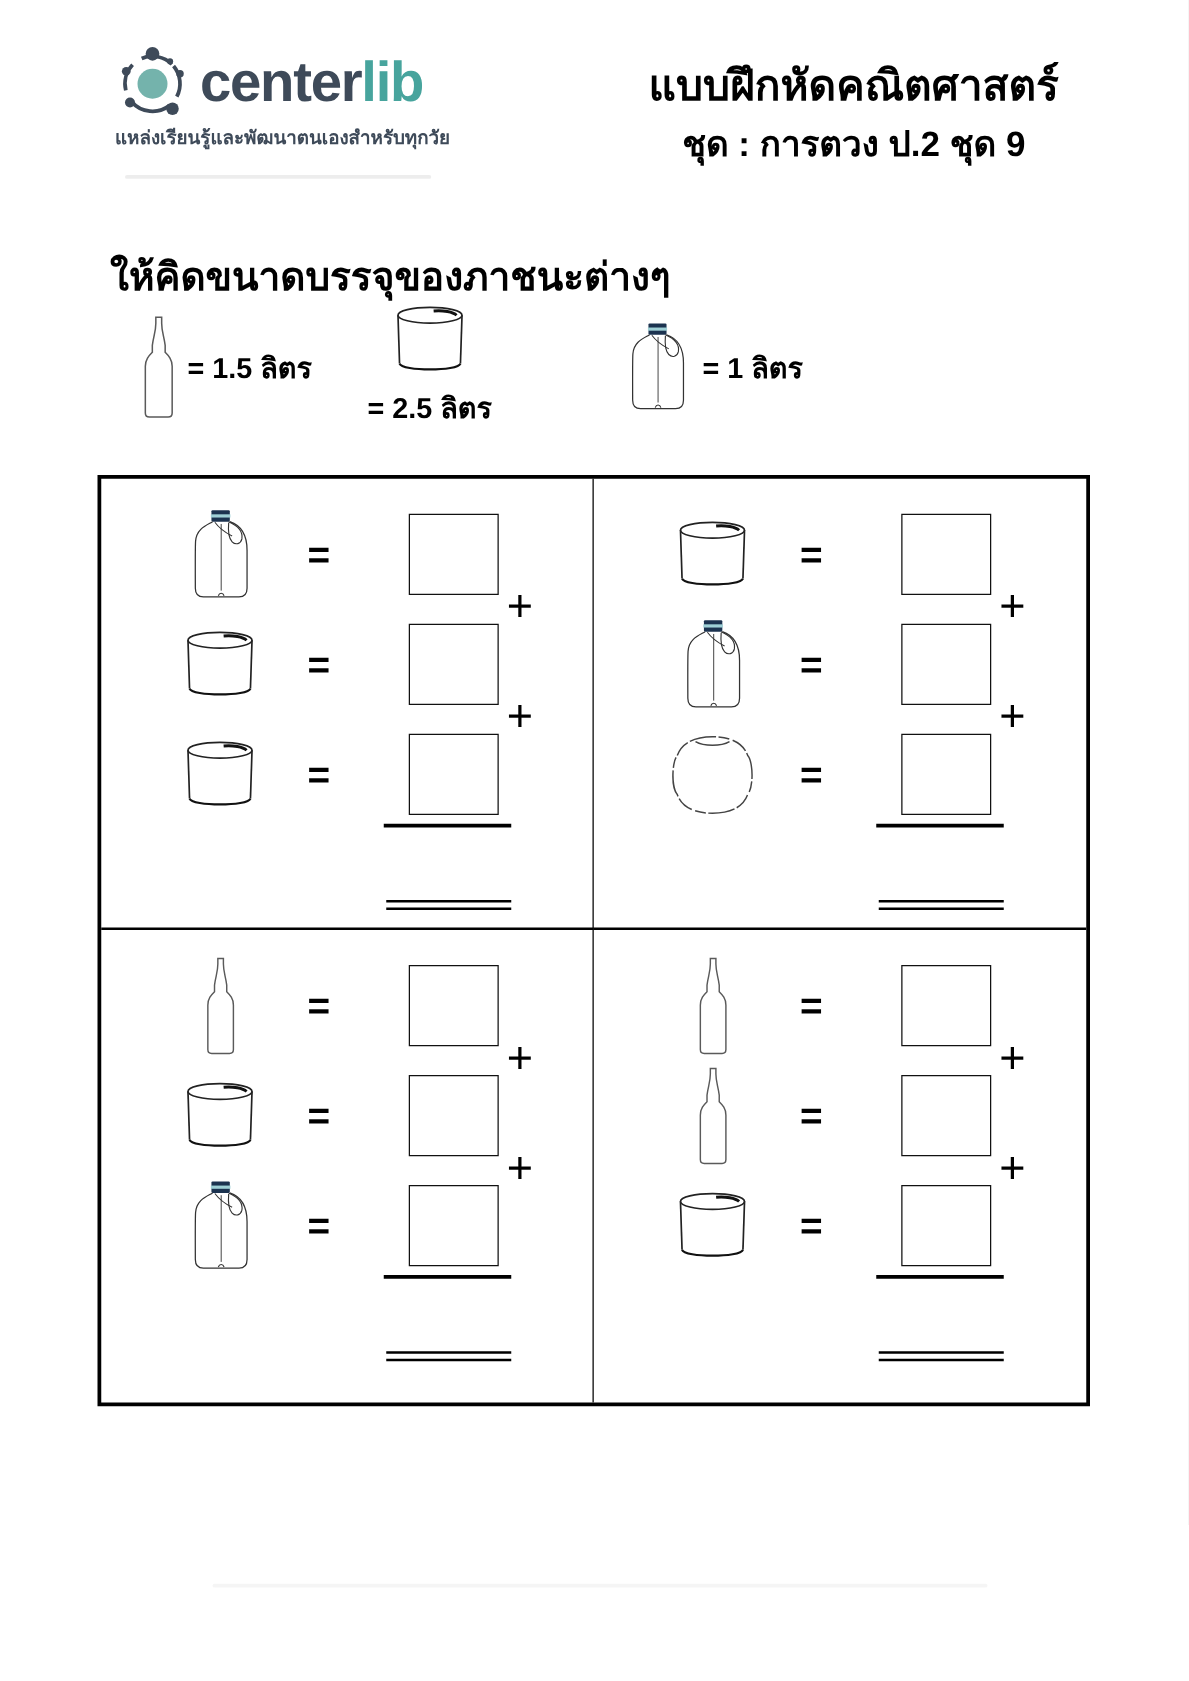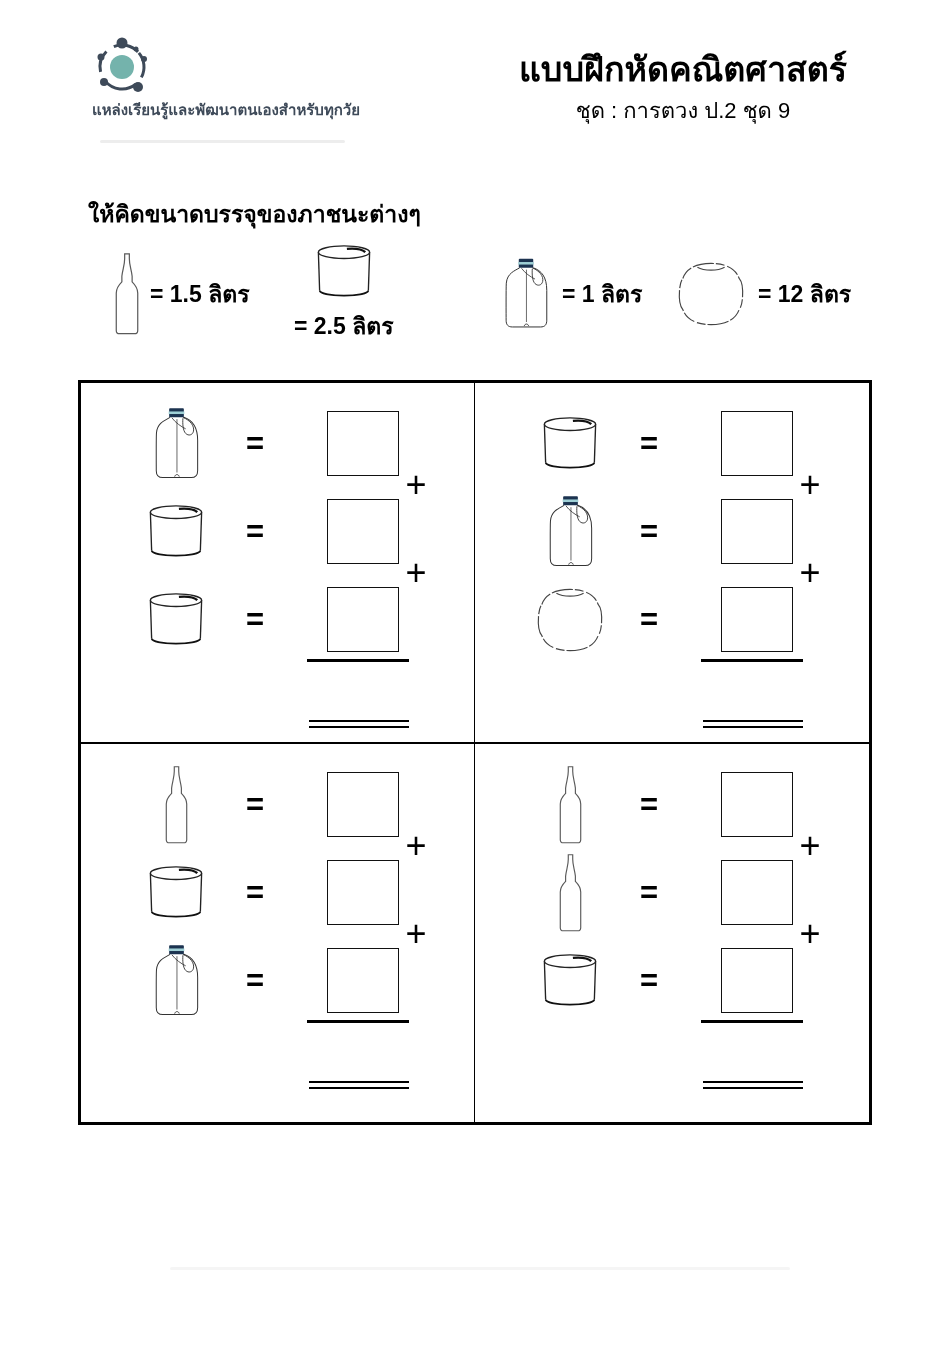--- a/index.html
+++ b/index.html
@@ -11,26 +11,26 @@
   
   .logo-block{position:absolute;left:92px;top:34px;}
   .logo-row{display:flex;align-items:center;gap:8px;}
   .logo-mark{width:60px;height:62px;}
   .wordmark{font-size:45px;font-weight:700;letter-spacing:-1px;line-height:1;}
   .brand-center{color:#3e4a59;}
   .brand-lib{color:#47a49d;}
   .tagline{margin-top:2px;font-size:15px;font-weight:600;color:#3e4a59;}
   .title-block{position:absolute;left:453px;top:50px;width:460px;text-align:center;}
   .doc-title{font-size:34px;font-weight:700;line-height:1.15;}
-  .doc-subtitle{font-size:22px;font-weight:400;margin-top:4px;}
+  .doc-subtitle{font-size:28px;font-weight:700;margin-top:4px;}
   .faded-remnant{position:absolute;height:3px;background:#000;opacity:0.07;border-radius:2px;}
   .remnant-top{left:100px;top:140px;width:245px;}
   .remnant-footer{left:170px;top:1267px;width:620px;opacity:0.04;}
   
-  .instruction{position:absolute;left:88px;top:196px;font-size:23px;font-weight:700;}
+  .instruction{position:absolute;left:88px;top:196px;font-size:31px;font-weight:700;}
   
   .legend{position:absolute;left:0;top:243px;width:951px;height:102px;}
   .legend-item{position:absolute;display:flex;align-items:center;gap:8px;height:102px;}
   .legend-item-0{left:112px;}
   .legend-item-1{left:294px;flex-direction:column;}
   .legend-item-2{left:498px;}
   .legend-item-3{left:672px;}
   .legend-label{font-size:23px;font-weight:700;white-space:nowrap;text-align:right;}
   
   .icon{display:block;}
@@ -110,20 +110,21 @@
       <svg class="logo-mark" viewBox="0 0 60 62">
         <circle cx="30" cy="33" r="22" fill="none" stroke="#3e4a59" stroke-width="3" stroke-dasharray="26 9 34 10 22 9" transform="rotate(-40 30 33)"></circle>
         <circle cx="30" cy="9" r="5.5" fill="#3e4a59"></circle>
         <circle cx="9" cy="23" r="3.5" fill="#3e4a59"></circle>
         <circle cx="52" cy="25" r="3" fill="#3e4a59"></circle>
         <circle cx="46" cy="53" r="5" fill="#3e4a59"></circle>
         <circle cx="12" cy="48" r="4" fill="#3e4a59"></circle>
         <circle cx="44" cy="15" r="2.5" fill="#3e4a59"></circle>
         <circle cx="30" cy="33" r="12" fill="#74b3ac"></circle>
       </svg>
+      <div class="wordmark"><span class="brand-center">center</span><span class="brand-lib">lib</span></div>
     </div>
     <div class="tagline">แหล่งเรียนรู้และพัฒนาตนเองสำหรับทุกวัย</div>
   </div>
 
   <div class="title-block">
     <div class="doc-title">แบบฝึกหัดคณิตศาสตร์</div>
     <div class="doc-subtitle">ชุด : การตวง ป.2 ชุด 9</div>
   </div>
 
   <div class="faded-remnant remnant-top"></div>
@@ -142,26 +143,20 @@
           <use href="#sym-cylinder"></use>
         </svg>
         <span class="legend-label">= 2.5 ลิตร</span>
       </div>
       <div class="legend-item legend-item-2">
         <svg class="icon icon-jug" aria-hidden="true">
           <use href="#sym-jug"></use>
         </svg>
         <span class="legend-label">= 1 ลิตร</span>
       </div>
-      <div class="legend-item legend-item-3">
-        <svg class="icon icon-jar" aria-hidden="true">
-          <use href="#sym-jar"></use>
-        </svg>
-        <span class="legend-label">= 12 ลิตร</span>
-      </div>
     </div>
 
   <div class="grid">
     <div class="cell" data-cell="0">
         <div class="prob-row" style="top:28px">
           <div class="icon-slot">
             <svg class="icon icon-jug" aria-hidden="true">
               <use href="#sym-jug"></use>
             </svg>
           </div>

